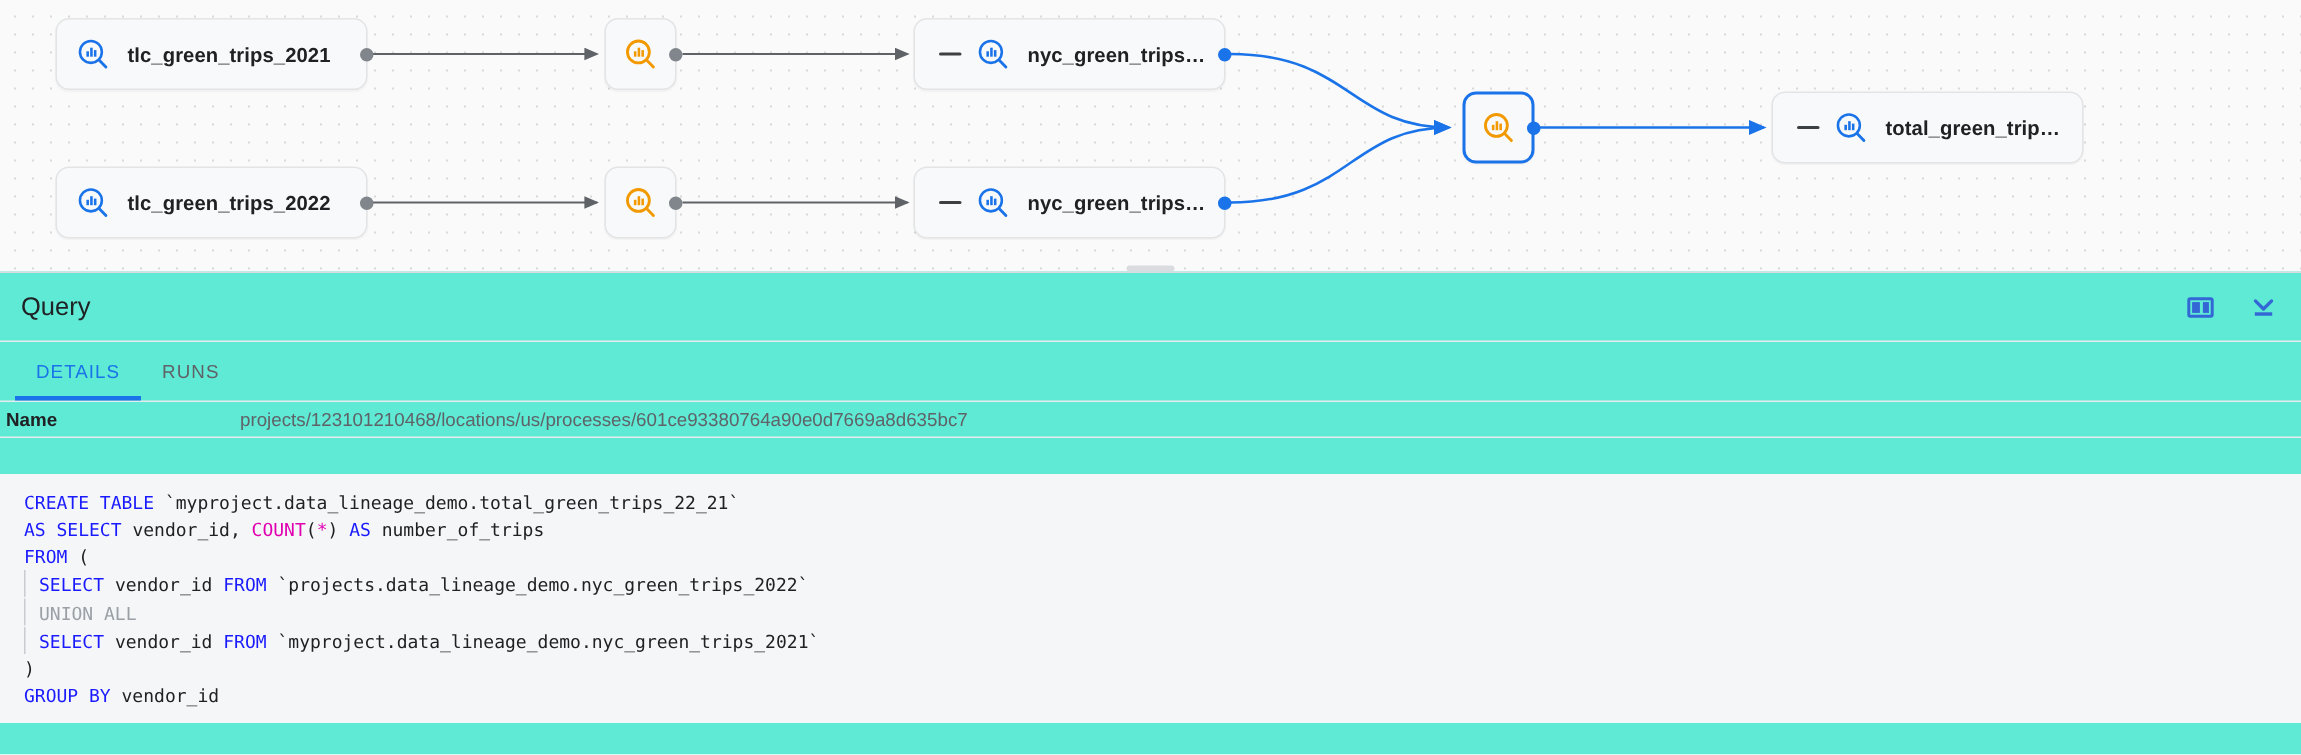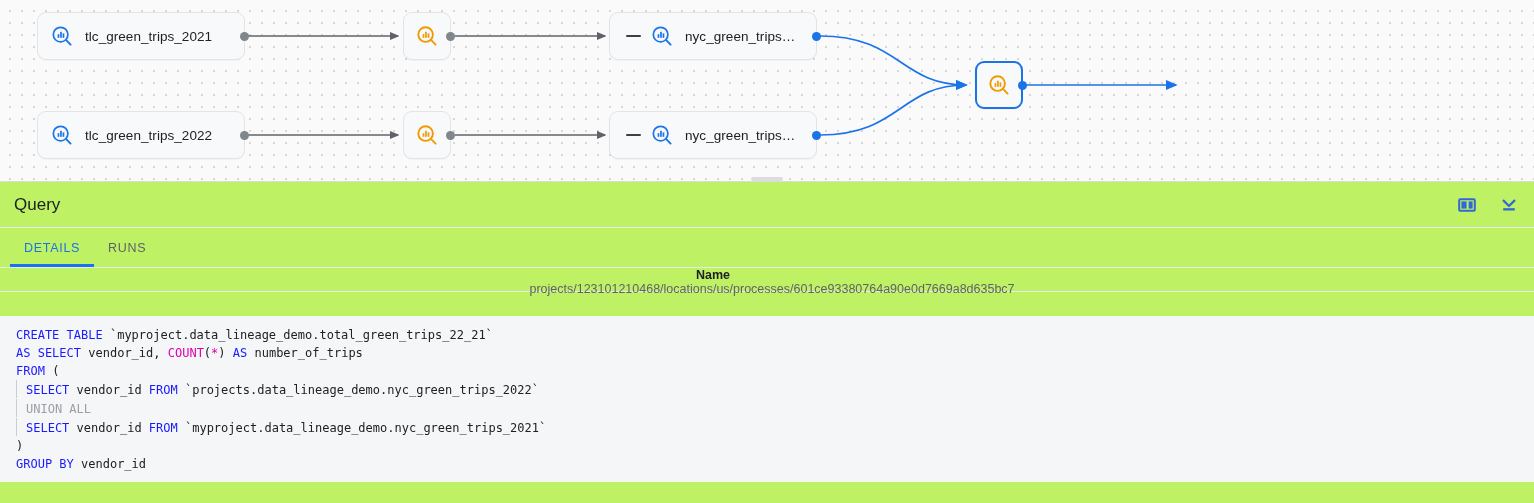--- a/index.html
+++ b/index.html
@@ -36,20 +36,21 @@
     border: 1px solid #e3e4e6;
     border-radius: 9px;
     display: flex;
     align-items: center;
     box-shadow: 0 1px 1px rgba(0,0,0,0.035);
   }
   .node.table-node {
     height: 48px;
     padding-left: 12px;
     padding-right: 16px;
+    font-weight: bold;
   }
   .node.process-node {
     width: 48px; height: 48px;
     justify-content: center;
     padding: 0;
   }
   .node.selected {
     border: 2px solid #1a73e8;
     background: #f8f9fa;
   }
@@ -80,21 +81,21 @@
     border-radius: 50%;
   }
   .port.gray { background: #80868b; }
   .port.blue { background: #1a73e8; }
 
   
   #query-panel {
     position: relative;
     width: 1534px;
     height: 322px;
-    background: #bef264;
+    background: #5eead4;
     border-top: 1px solid #dadce0;
   }
   #drag-handle {
     position: absolute;
     left: 50%; top: -5px;
     transform: translateX(-50%);
     width: 32px; height: 4px;
     border-radius: 2px;
     background: #dadce0;
   }
@@ -149,21 +150,20 @@
     background: #1a73e8;
   }
 
   #details-table { width: 100%; }
   .detail-row {
     display: flex;
     align-items: center;
     height: 24px;
     border-bottom: 1px solid #e8eaed;
     font-size: 12.5px;
-    flex-direction: column;
   }
   .detail-key {
     width: 150px;
     padding-left: 4px;
     color: #202124;
     font-weight: bold;
     flex: none;
   }
   .detail-val {
     color: #5f6368;
@@ -304,20 +304,33 @@
     <svg class="node-icon" viewBox="0 0 24 24">
       <circle cx="10.6" cy="10.6" r="7.3" fill="none" stroke="#f29900" stroke-width="1.9"></circle>
       <rect x="7.6" y="10.2" width="1.7" height="3.6" fill="#f29900"></rect>
       <rect x="10.1" y="7.8" width="1.7" height="6" fill="#f29900"></rect>
       <rect x="12.6" y="9.4" width="1.7" height="4.4" fill="#f29900"></rect>
       <line x1="16.2" y1="16.2" x2="20.6" y2="20.6" stroke="#f29900" stroke-width="1.9" stroke-linecap="round"></line>
     </svg>
     <div class="port blue" style="right:-6px; top:18px;"></div>
   </div>
 
+  <div class="node table-node" style="left:1181px; top:61px; width:208px;">
+    <span class="collapse-btn">
+        <span class="bar"></span>
+      </span>
+    <svg class="node-icon" viewBox="0 0 24 24">
+      <circle cx="10.6" cy="10.6" r="7.3" fill="none" stroke="#1a73e8" stroke-width="1.7"></circle>
+      <rect x="7.6" y="10.2" width="1.7" height="3.6" fill="#1a73e8"></rect>
+      <rect x="10.1" y="7.8" width="1.7" height="6" fill="#1a73e8"></rect>
+      <rect x="12.6" y="9.4" width="1.7" height="4.4" fill="#1a73e8"></rect>
+      <line x1="16.2" y1="16.2" x2="20.6" y2="20.6" stroke="#1a73e8" stroke-width="1.9" stroke-linecap="round"></line>
+    </svg>
+    <span class="node-label">total_green_trip…</span>
+  </div>
 </div>
 
 <div id="query-panel">
   <div id="drag-handle"></div>
 
   <div id="panel-header">
     <span id="panel-title">Query</span>
     <div id="header-actions">
       <span class="hdr-icon">
         <svg width="20" height="20" viewBox="0 0 20 20">

